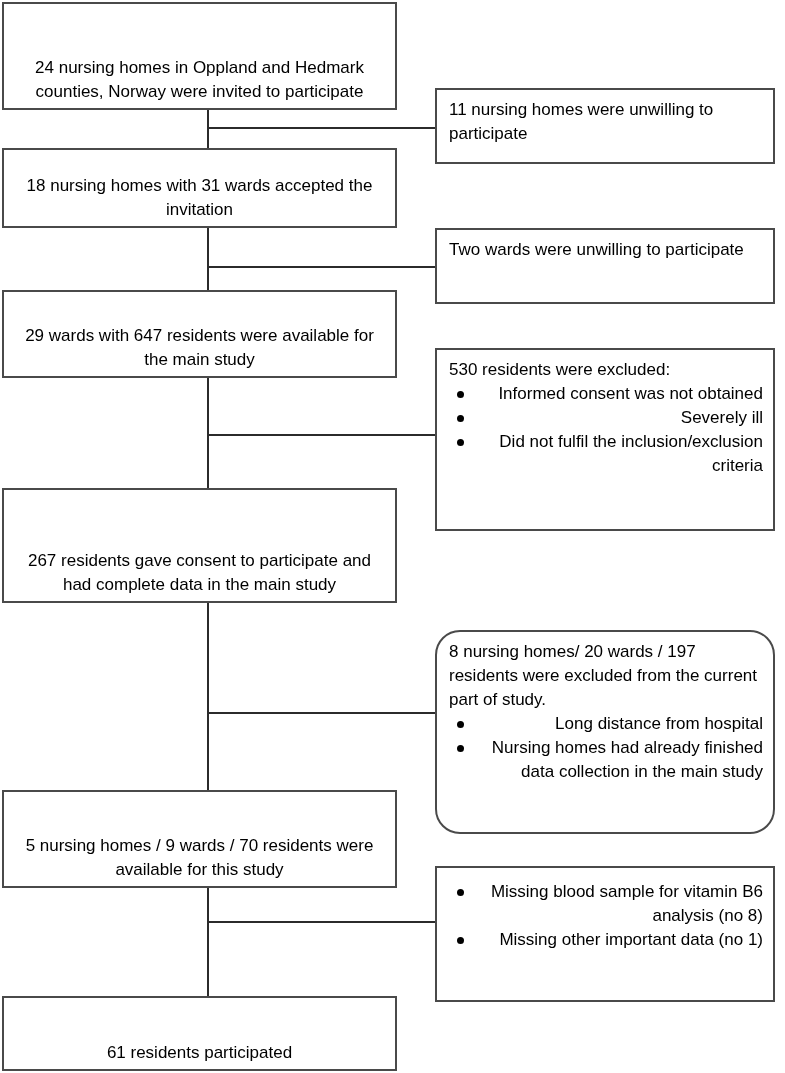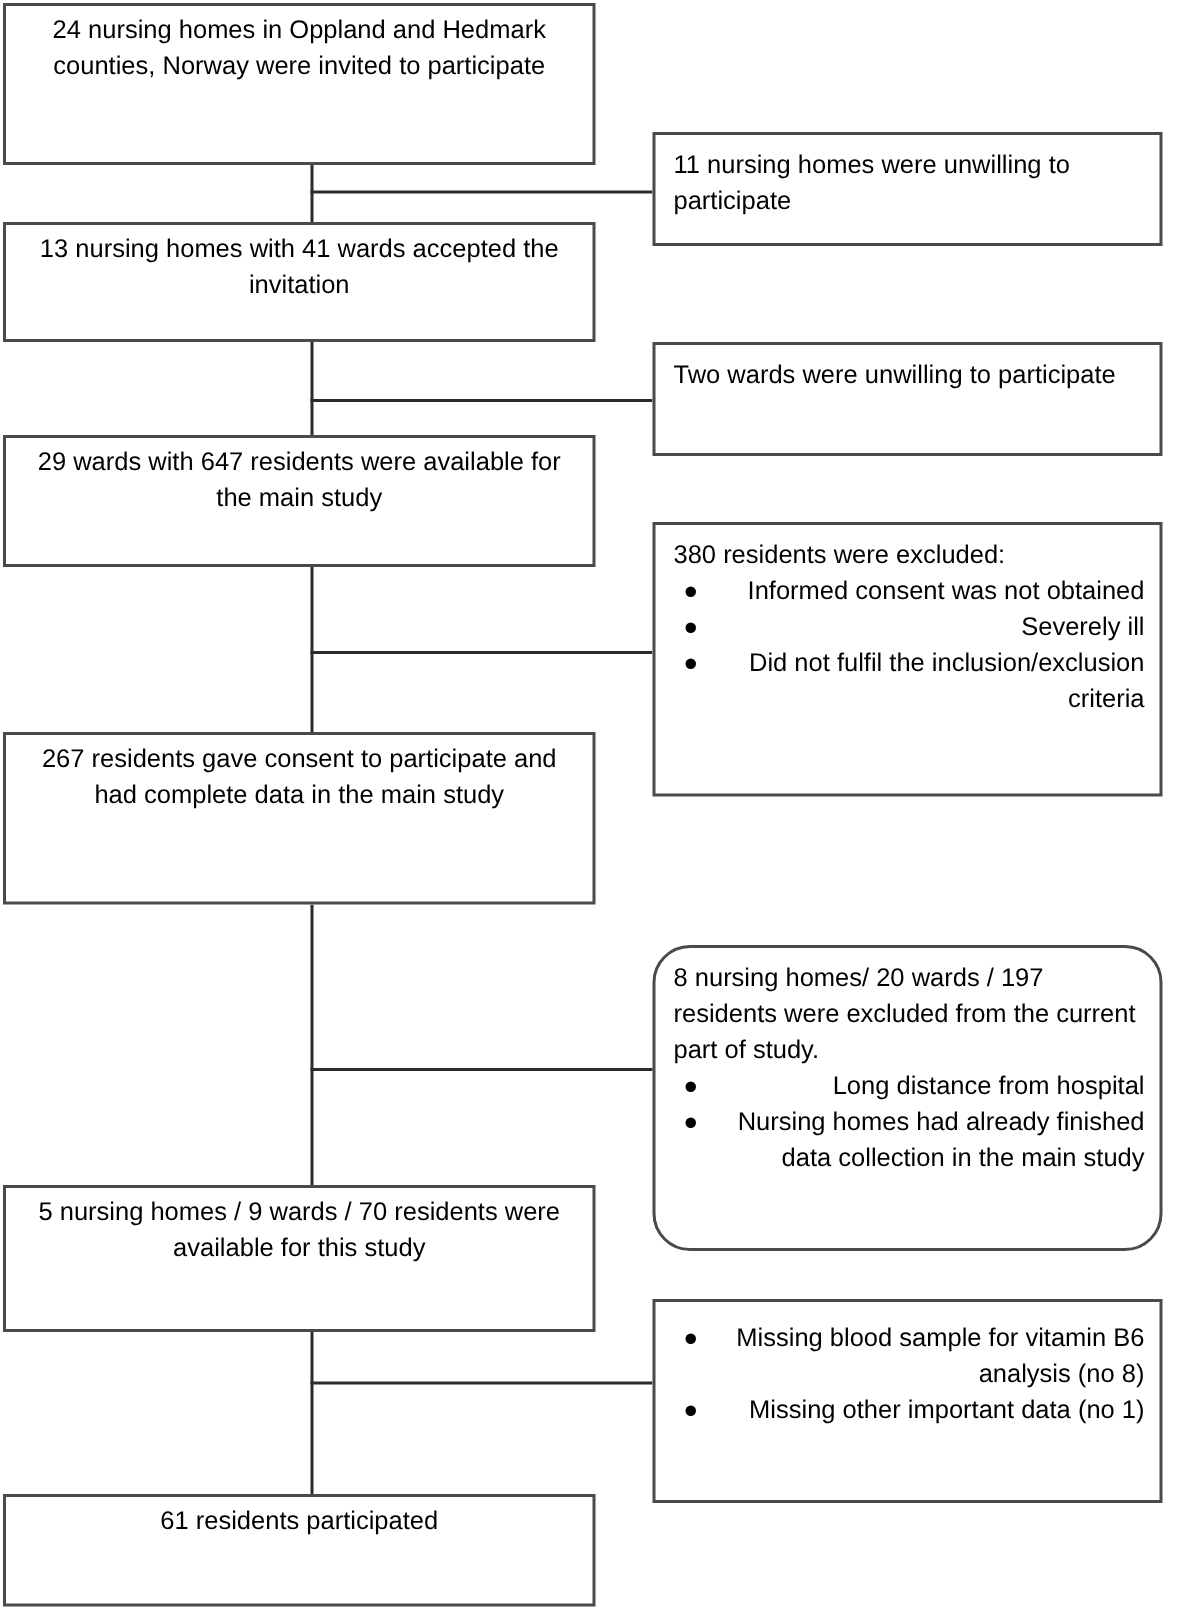--- a/index.html
+++ b/index.html
@@ -23,21 +23,21 @@
     position: absolute;
     box-sizing: border-box;
     border: 2px solid #4a4a4a;
     background: #ffffff;
     font-size: 17px;
     line-height: 24px;
   }
   .box.main {
     text-align: center;
     display: flex;
-    align-items: flex-start;
+    align-items: flex-end;
     justify-content: center;
     padding: 4px 10px;
   }
   .box.side {
     text-align: left;
     padding: 8px 10px 8px 12px;
   }
   .box .txt {
     display: block;
     white-space: pre-line;
@@ -103,21 +103,21 @@
   <div class="hline" style="left:207px; top:712px; width:228px;"></div>
 
   <div class="vline" style="left:207px; top:888px; height:108px;"></div>
   <div class="hline" style="left:207px; top:921px; width:228px;"></div>
 
   <div class="box main" style="left:2px; top:2px; width:395px; height:108px;">
     <span class="txt">24 nursing homes in Oppland and Hedmark counties, Norway were invited to participate</span>
   </div>
 
   <div class="box main" style="left:2px; top:148px; width:395px; height:80px;">
-    <span class="txt">13 nursing homes with 41 wards accepted the invitation</span>
+    <span class="txt">18 nursing homes with 31 wards accepted the invitation</span>
   </div>
 
   <div class="box main" style="left:2px; top:290px; width:395px; height:88px;">
     <span class="txt">29 wards with 647 residents were available for the main study</span>
   </div>
 
   <div class="box main" style="left:2px; top:488px; width:395px; height:115px;">
     <span class="txt">267 residents gave consent to participate and had complete data in the main study</span>
   </div>
 
@@ -131,21 +131,21 @@
 
   <div class="box side" style="left:435px; top:88px; width:340px; height:76px;">
     <span class="lead">11 nursing homes were unwilling to participate</span>
   </div>
 
   <div class="box side" style="left:435px; top:228px; width:340px; height:76px;">
     <span class="lead">Two wards were unwilling to participate</span>
   </div>
 
   <div class="box side" style="left:435px; top:348px; width:340px; height:183px;">
-    <span class="lead">380 residents were excluded:</span>
+    <span class="lead">530 residents were excluded:</span>
     <ul class="bullets">
       <li>
         <span class="dot"></span>
         <span class="btxt">Informed consent was not obtained</span>
       </li>
       <li>
         <span class="dot"></span>
         <span class="btxt">Severely ill</span>
       </li>
       <li>

